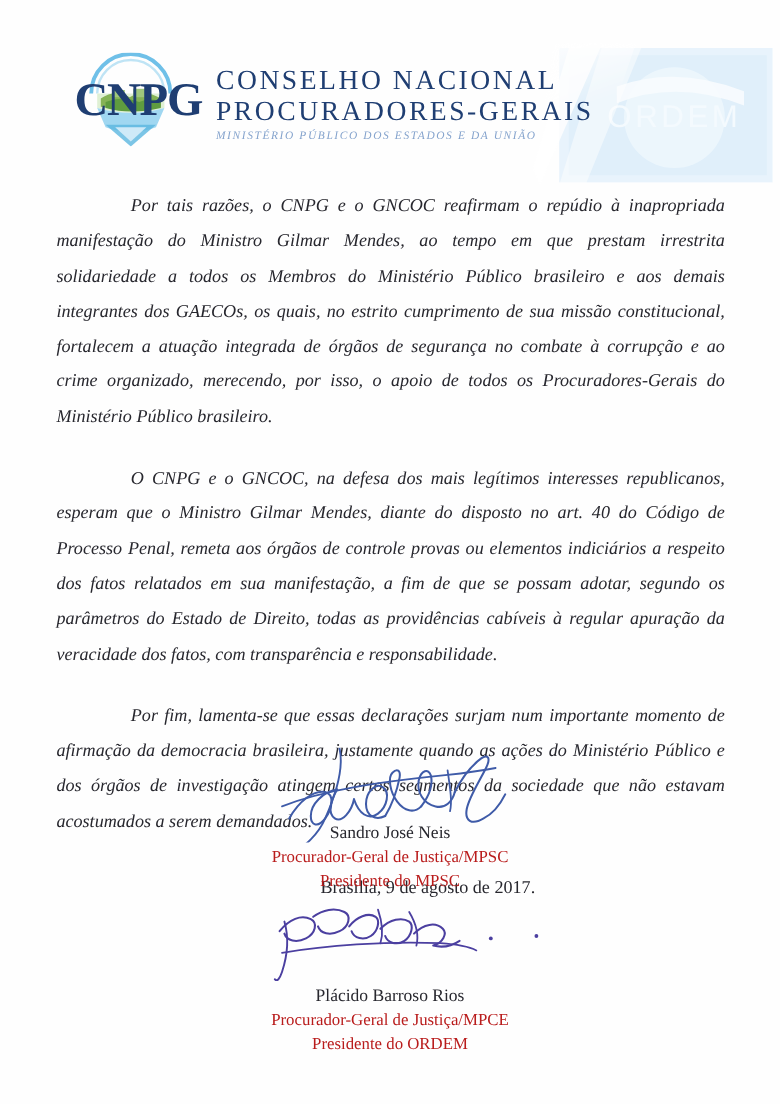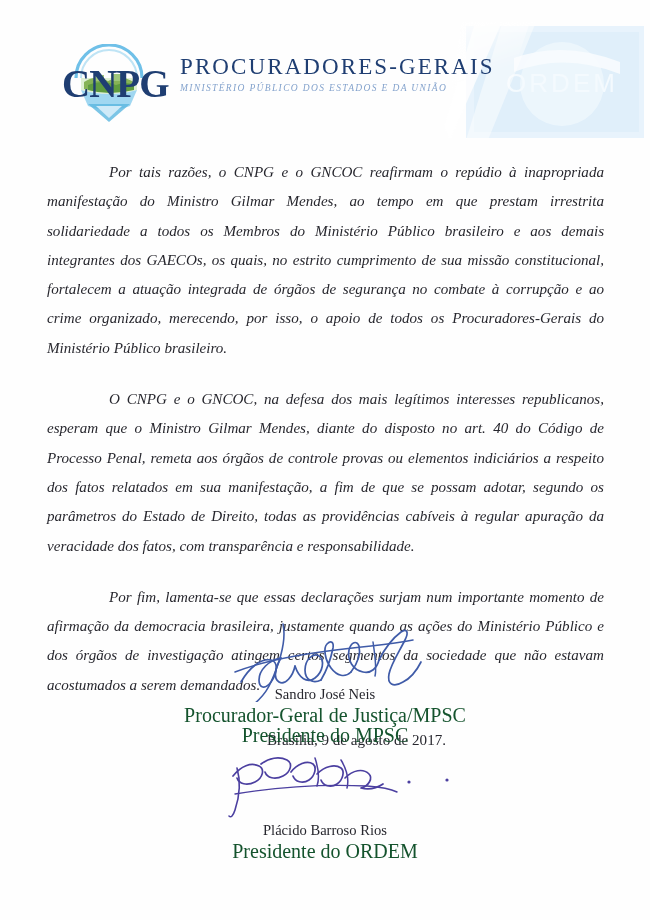--- a/index.html
+++ b/index.html
@@ -81,21 +81,21 @@
     margin-top: 3px;
     white-space: nowrap;
     opacity: .85;
     font-style: italic;
   }
 
   
   .watermark {
     position: absolute;
     right: 6px;
-    top: 22px;
+    top: 36px;
     width: 200px;
     height: 118px;
     overflow: hidden;
     opacity: .55;
   }
   .watermark svg { display: block; }
 
   
   .content {
     position: absolute;
@@ -144,23 +144,23 @@
     transform: translateX(-50%);
     top: 0;
   }
 
   .sig-name {
     font-size: 14.6px;
     line-height: 20.5px;
     color: #27272e;
   }
   .sig-role, .sig-office {
-    font-size: 20px;
+    font-size: 14px;
     line-height: 20.5px;
-    color: #14532d;
+    color: #b91c1c;
   }
 
   .sig-lines {
     position: relative;
     margin-top: -6px;
   }
 </style>
 </head>
 <body>
 
@@ -203,20 +203,21 @@
           <rect x="49" y="30" width="11" height="7" fill="#9fc77c"></rect>
 
           <path d="M19 46 Q47 54 75 46 L68 62 Q47 70 26 62 Z" fill="#8fd0ee" opacity=".85"></path>
           <path d="M26 60 L68 60 L47 78 Z" fill="#5bb6e0" opacity=".8"></path>
           <path d="M34 62 L60 62 L47 74 Z" fill="#cfeaf8"></path>
         </svg>
         <div class="wordmark">CNPG</div>
       </div>
 
       <div class="title-block">
+        <div class="org-line1">CONSELHO NACIONAL</div>
         <div class="org-line2">PROCURADORES-GERAIS</div>
         <div class="org-sub">MINISTÉRIO PÚBLICO DOS ESTADOS E DA UNIÃO</div>
       </div>
 
     </div>
   </div>
 
   <div class="content">
     <p class="para">Por tais razões, o CNPG e o GNCOC reafirmam o repúdio à inapropriada manifestação do Ministro Gilmar Mendes, ao tempo em que prestam irrestrita solidariedade a todos os Membros do Ministério Público brasileiro e aos demais integrantes dos GAECOs, os quais, no estrito cumprimento de sua missão constitucional, fortalecem a atuação integrada de órgãos de segurança no combate à corrupção e ao crime organizado, merecendo, por isso, o apoio de todos os Procuradores-Gerais do Ministério Público brasileiro.</p>
     <p class="para">O CNPG e o GNCOC, na defesa dos mais legítimos interesses republicanos, esperam que o Ministro Gilmar Mendes, diante do disposto no art. 40 do Código de Processo Penal, remeta aos órgãos de controle provas ou elementos indiciários a respeito dos fatos relatados em sua manifestação, a fim de que se possam adotar, segundo os parâmetros do Estado de Direito, todas as providências cabíveis à regular apuração da veracidade dos fatos, com transparência e responsabilidade.</p>
@@ -260,17 +261,18 @@
           <path d="M166 12 C172 22 174 32 172 40" stroke-width="1.5"></path>
           <path d="M170 30 C178 22 188 20 194 26 C198 30 194 38 186 40 C194 42 202 40 208 36" stroke-width="1.7"></path>
           <path d="M60 46 C96 40 146 36 192 38 C206 39 216 41 222 44" stroke-width="1.4"></path>
           <circle cx="234" cy="34" r="1.6" fill="#4b3fa0" stroke="none"></circle>
           <circle cx="272" cy="32" r="1.6" fill="#4b3fa0" stroke="none"></circle>
         </g>
       </svg>
     </div>
     <div class="sig-lines">
       <div class="sig-name">Plácido Barroso Rios</div>
+      <div class="sig-role">Procurador-Geral de Justiça/MPCE</div>
       <div class="sig-office">Presidente do ORDEM</div>
     </div>
   </div>
 
 </div>
 
 </body></html>

